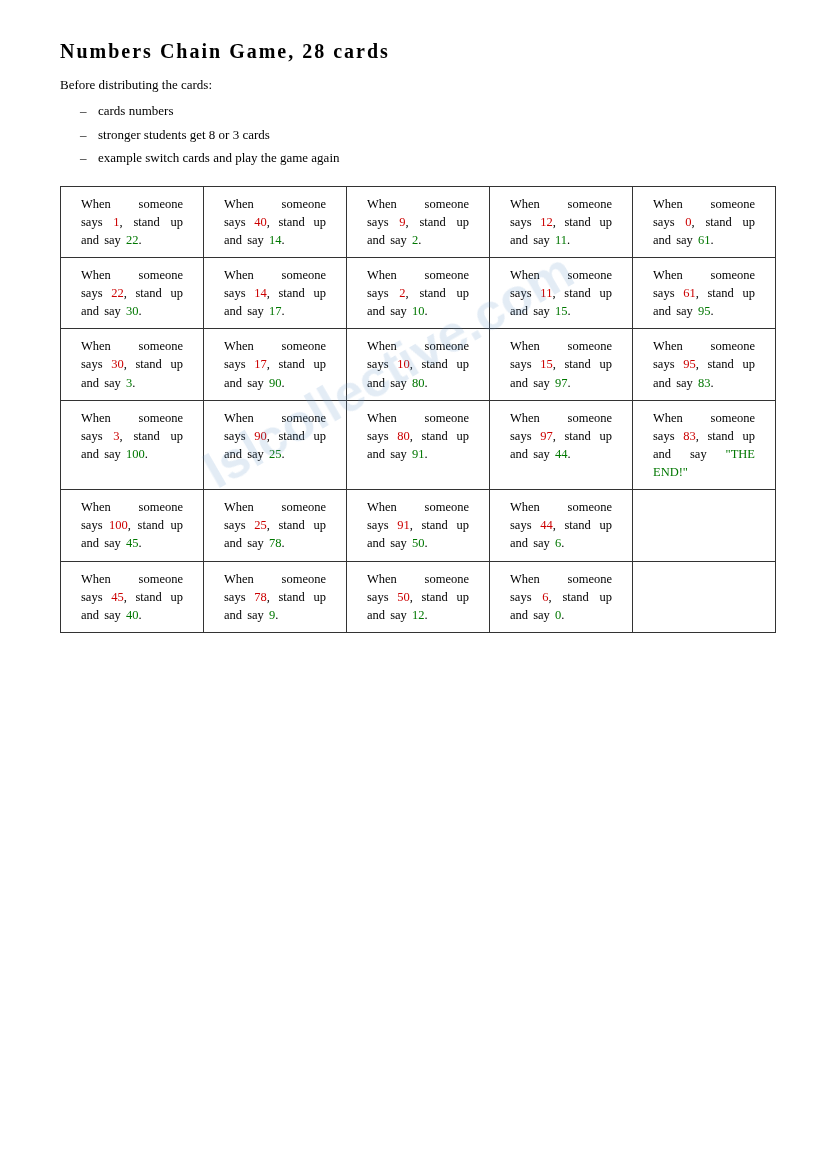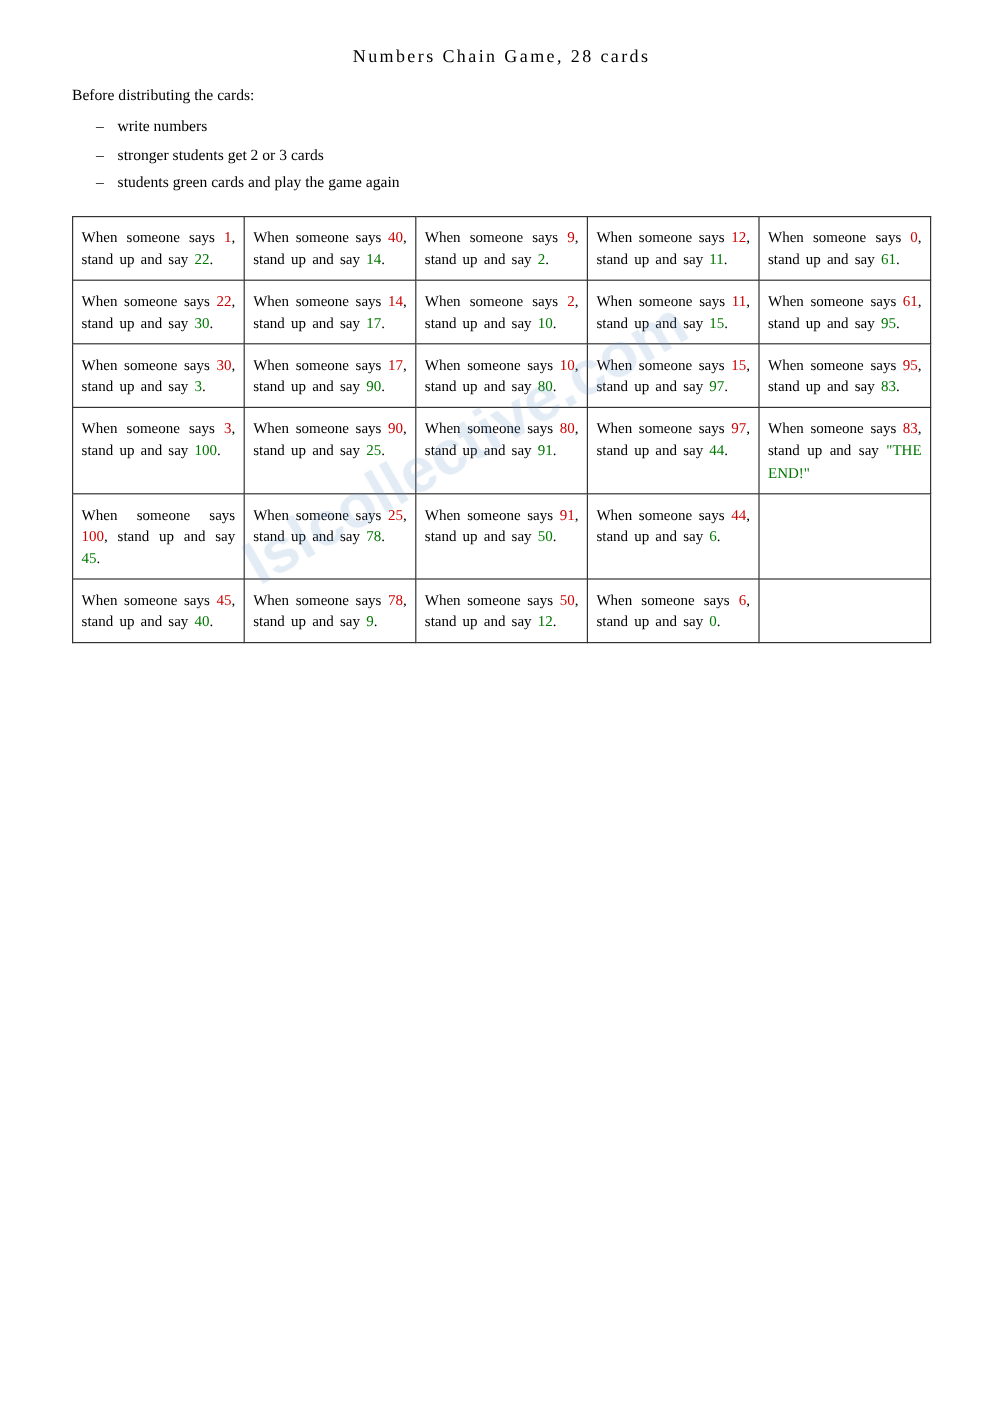--- a/index.html
+++ b/index.html
@@ -6,23 +6,23 @@
     body {
       background: #fff;
       font-family: 'Times New Roman', Times, serif;
       font-size: 13px;
       color: #000;
       width: 826px;
       min-height: 1169px;
       padding: 40px 50px 40px 60px;
     }
     .page-title {
-      text-align: center;
-      font-size: 15px;
-      font-weight: normal;
+      text-align: left;
+      font-size: 20px;
+      font-weight: bold;
       letter-spacing: 2px;
       margin-bottom: 14px;
     }
     .intro-text {
       font-size: 13px;
       margin-bottom: 8px;
     }
     .instructions {
       list-style: none;
       margin-left: 20px;
@@ -43,21 +43,21 @@
     .underline { text-decoration: underline; }
 
     
     .card-grid {
       border-collapse: collapse;
       width: 100%;
     }
     .card-grid td {
       border: 1.5px solid #333;
       vertical-align: top;
-      padding: 8px 7px;
+      padding: 8px 20px;
       width: 20%;
       min-height: 110px;
       font-size: 12.5px;
       line-height: 1.45;
       text-align: justify;
       word-spacing: 2px;
     }
     .card-grid td.empty {
       border: 1.5px solid #333;
     }
@@ -78,23 +78,23 @@
       z-index: 999;
       white-space: nowrap;
     }
   </style>
 </head>
 <body>
 
 <div class="page-title">Numbers  Chain  Game,  28  cards</div>
 <div class="intro-text">Before distributing the cards:</div>
 <ul class="instructions">
-  <li>write numbers</li>
-  <li>stronger students get 2 or 3 cards</li>
-  <li>students green cards and play the game again</li>
+  <li>cards numbers</li>
+  <li>stronger students get 8 or 3 cards</li>
+  <li>example switch cards and play the game again</li>
 </ul>
 
 <table class="card-grid">
   <tbody id="grid-body">
       <tr>
         <td>When someone says <span class="red">1</span>, stand up and say <span class="green">22</span>.</td>
         <td>When someone says <span class="red">40</span>, stand up and say <span class="green">14</span>.</td>
         <td>When someone says <span class="red">9</span>, stand up and say <span class="green">2</span>.</td>
         <td>When someone says <span class="red">12</span>, stand up and say <span class="green">11</span>.</td>
         <td>When someone says <span class="red">0</span>, stand up and say <span class="green">61</span>.</td>

